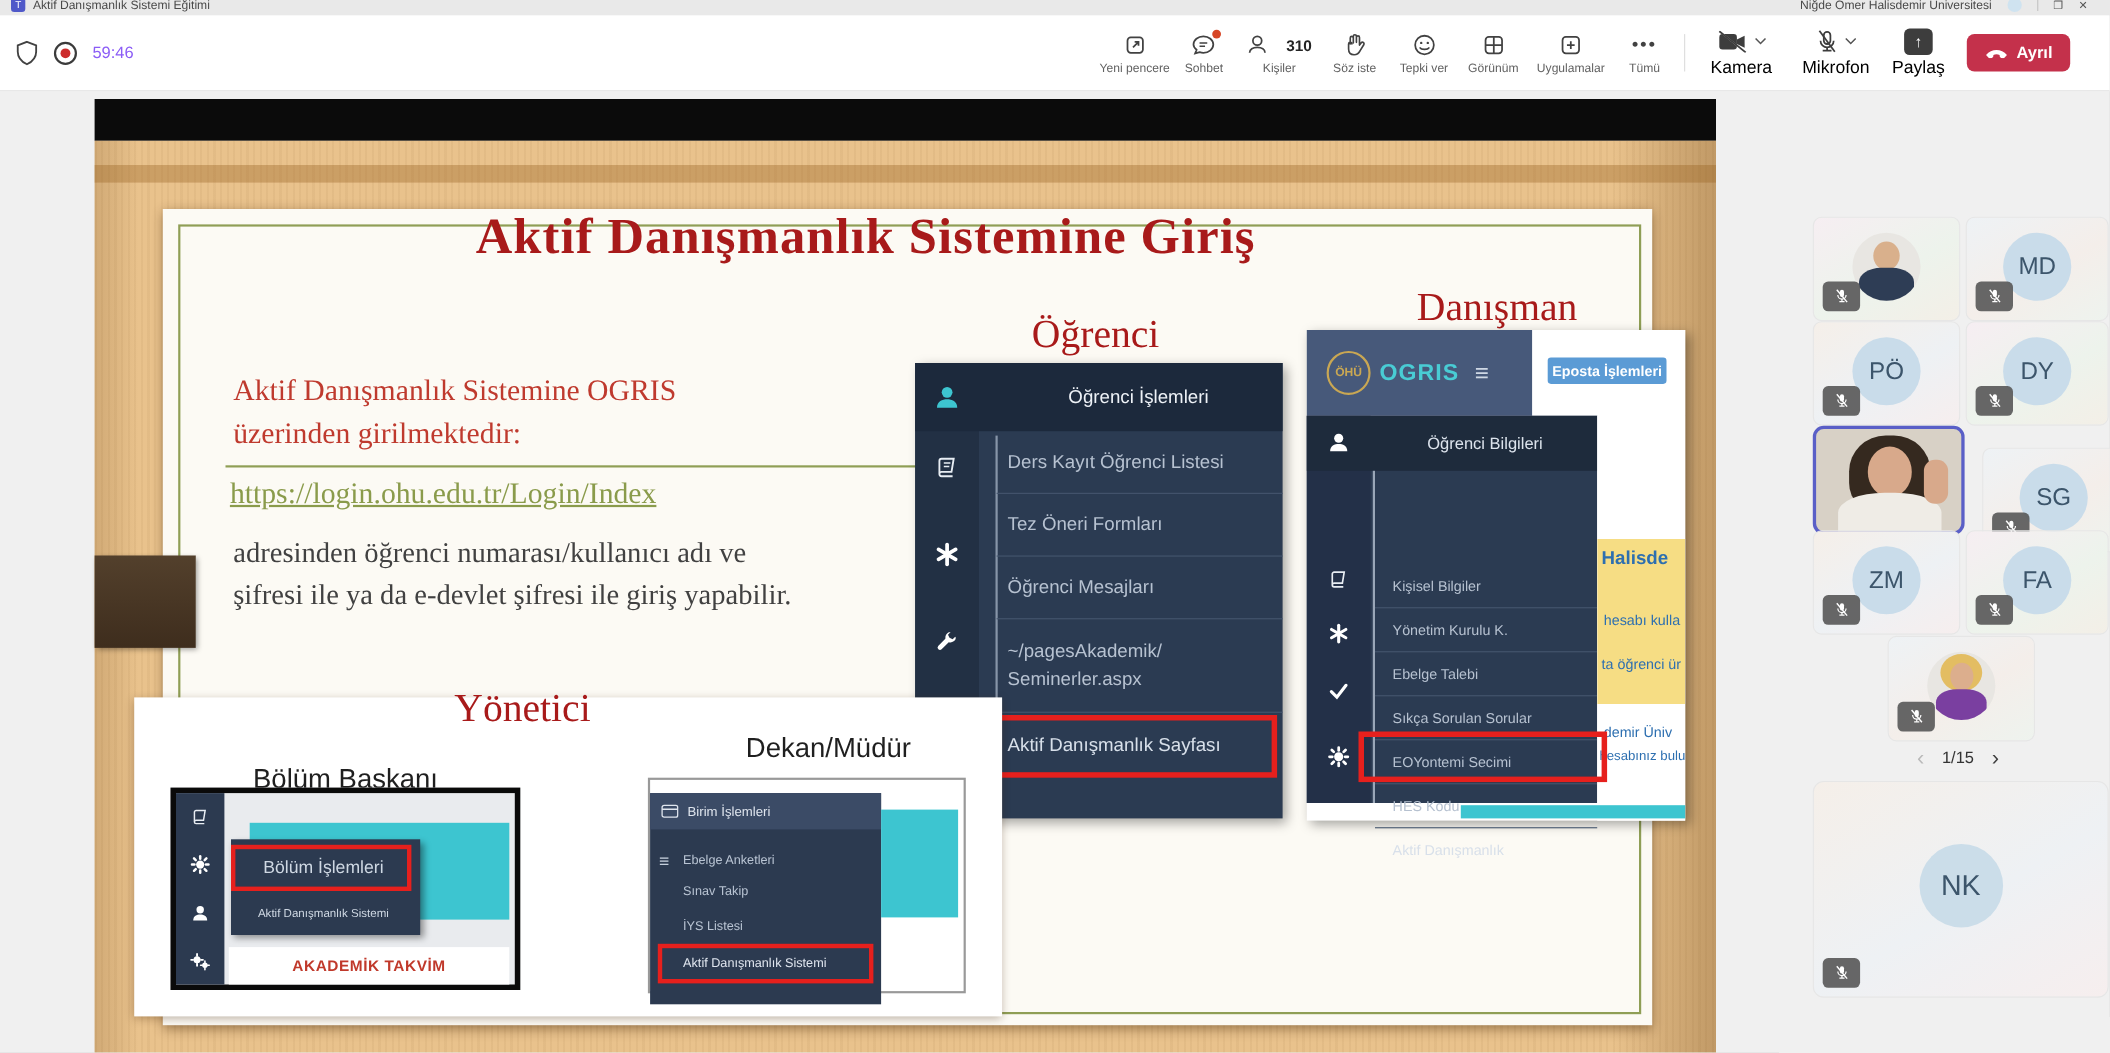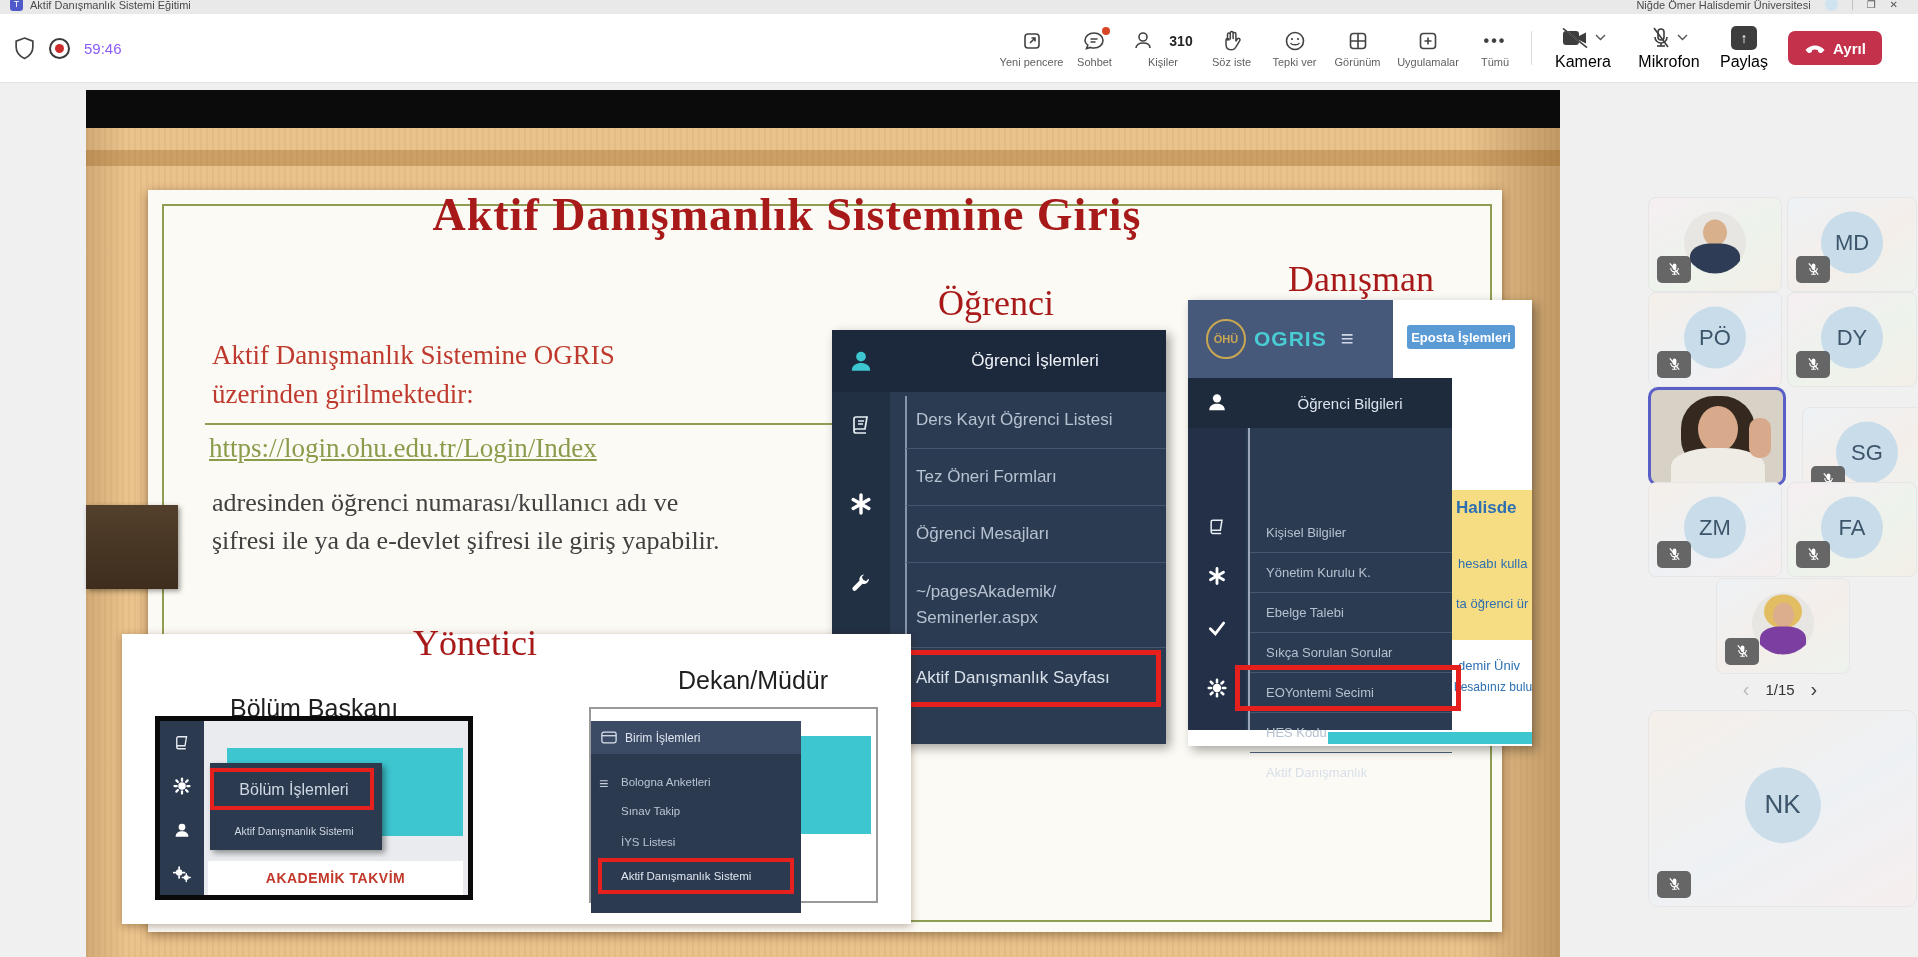--- a/index.html
+++ b/index.html
@@ -498,21 +498,21 @@
   <div class="dk-shot">
     <div class="dk-menu">
       <div class="dk-first">
         <svg width="16" height="13" viewBox="0 0 18 14">
             <rect x="1" y="1" width="16" height="12" rx="2" fill="none" stroke="#dfe5ee" stroke-width="1.4"></rect>
             <line x1="1" y1="5" x2="17" y2="5" stroke="#dfe5ee" stroke-width="1.4"></line>
           </svg>
         <span>Birim İşlemleri</span>
       </div>
       <span class="dk-icn" style="top:54px;">≡</span>
-      <div class="dk-item" style="top:55px;"><span>Bologna Anketleri</span></div>
+      <div class="dk-item" style="top:55px;"><span>Ebelge Anketleri</span></div>
       <div class="dk-item" style="top:84px;"><span>Sınav Takip</span></div>
       <div class="dk-item" style="top:115px;"><span>İYS Listesi</span></div>
       <div class="dk-item" style="top:149px;color:#dfe5ee;"><span>Aktif Danışmanlık Sistemi</span></div>
       <div class="red-box" style="left:7px;top:137px;width:196px;height:36px;border-width:4px;"></div>
     </div>
     <div class="dk-teal"></div>
   </div>
 
   <div class="tile g1" style="left:1648px;top:197px;width:132px;height:93px;">
     <span class="photo-av">

